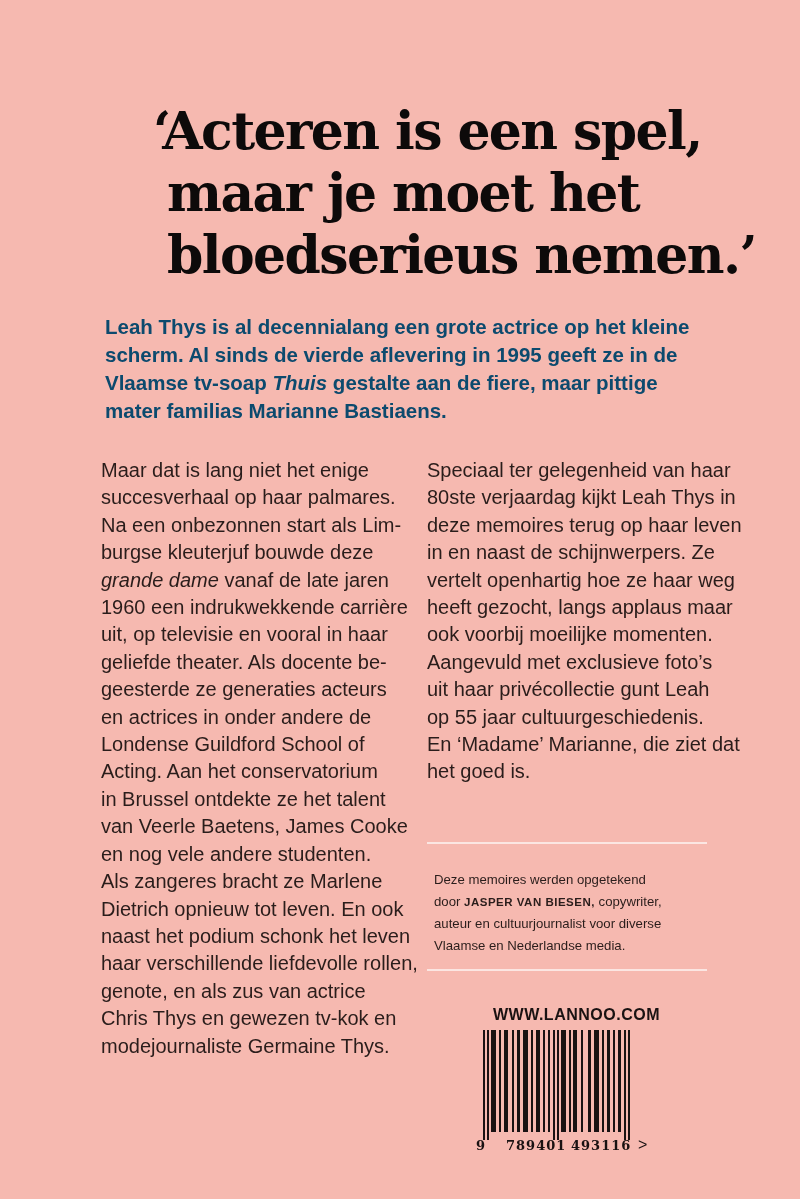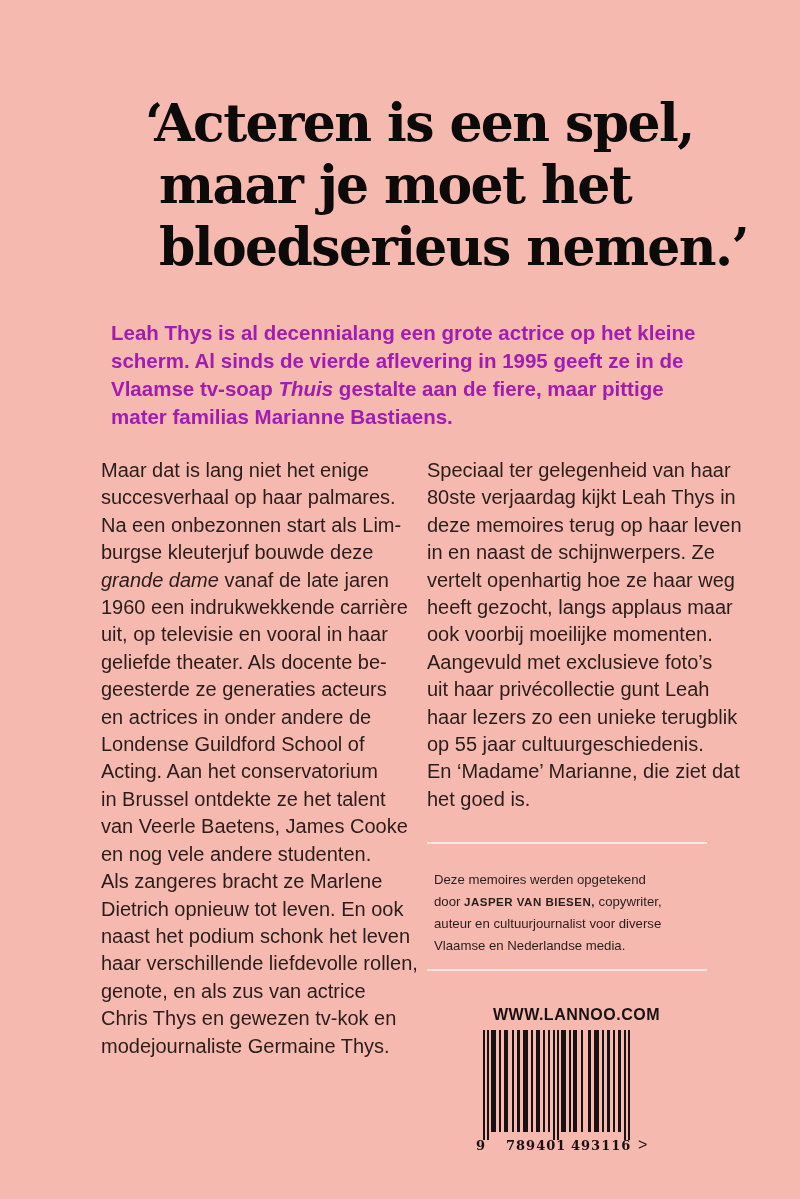--- a/index.html
+++ b/index.html
@@ -10,41 +10,41 @@
       position: relative;
       overflow: hidden;
       color: #231815;
       font-family: "Liberation Sans", "DejaVu Sans", sans-serif;
     }
     .quote {
       position: absolute;
       left: 145px;
       top: 92px;
       width: 640px;
-      margin: 0;
+      margin: 8px;
       font-family: "DejaVu Serif", "Liberation Serif", serif;
       font-weight: bold;
       font-size: 52px;
       line-height: 62px;
       letter-spacing: -1.6px;
       color: #0d0a0a;
     }
     .quote .line { display: block; white-space: nowrap; }
     .quote .indent { padding-left: 14px; }
     .lead {
       position: absolute;
       left: 101px;
       top: 309px;
       width: 640px;
-      margin: 10px;
+      margin: 4px;
       font-family: "Liberation Sans", sans-serif;
       font-weight: bold;
       font-size: 20.5px;
       line-height: 28px;
-      color: #a21caf;
+      color: #0c4a6e;
     }
     .lead .line { display: block; white-space: nowrap; }
     .col {
       position: absolute;
       top: 457px;
       margin: 0;
       font-family: "Liberation Sans", sans-serif;
       font-size: 20px;
       line-height: 27.4px;
       color: #2a1d1b;
@@ -162,21 +162,20 @@
 <p class="col col-right">
   <span class="line">Speciaal ter gelegenheid van haar</span>
   <span class="line">80ste verjaardag kijkt Leah Thys in</span>
   <span class="line">deze memoires terug op haar leven</span>
   <span class="line">in en naast de schijnwerpers. Ze</span>
   <span class="line">vertelt openhartig hoe ze haar weg</span>
   <span class="line">heeft gezocht, langs applaus maar</span>
   <span class="line">ook voorbij moeilijke momenten.</span>
   <span class="line">Aangevuld met exclusieve foto’s</span>
   <span class="line">uit haar privécollectie gunt Leah</span>
-  <span class="line">haar lezers zo een unieke terugblik</span>
   <span class="line">op 55 jaar cultuurgeschiedenis.</span>
   <span class="line">En ‘Madame’ Marianne, die ziet dat</span>
   <span class="line">het goed is.</span>
 </p>
 
 <div class="rule rule-top"></div>
 
 <p class="credit">
   <span class="line">Deze memoires werden opgetekend</span>
   <span class="line"><span>door </span><span class="author">JASPER VAN BIESEN,</span><span> copywriter,</span></span>

